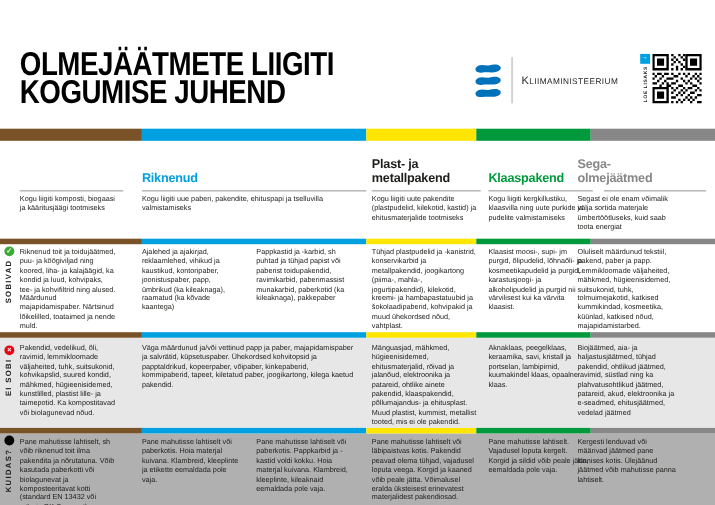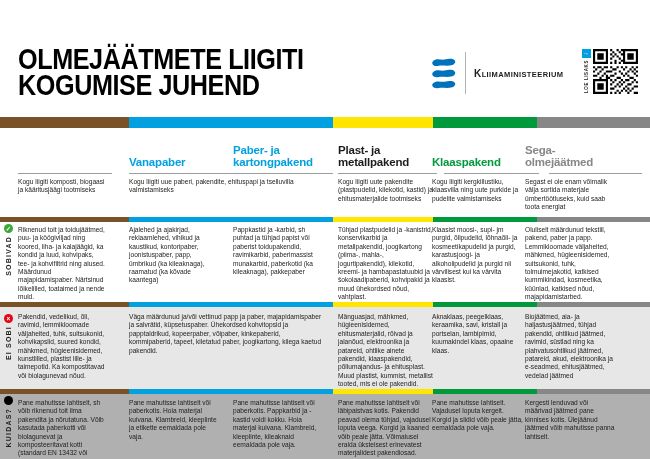--- a/index.html
+++ b/index.html
@@ -6,21 +6,21 @@
   #c{position:relative;width:650px;height:459px;background:#fff;overflow:hidden;
      font-family:"Liberation Sans",sans-serif;color:#1d1d1b;margin-top:36px;}
 
   
   .main-title{position:absolute;left:18px;top:10px;margin:0;font-size:30px;line-height:26px;
     font-weight:700;letter-spacing:-0.5px;color:#000;white-space:pre-line;
     transform:scaleX(0.84);transform-origin:0 0;}
   .logo{position:absolute;left:430px;top:16px;display:flex;align-items:center;gap:8px;}
   .coat{width:27px;height:38px;}
   .logo-div{width:1px;height:42px;background:#b2b2b2;}
-  .ministry{font-size:7.5px;letter-spacing:0.4px;color:#1d1d1b;font-weight:bold;}
+  .ministry{font-size:7.5px;letter-spacing:0.4px;color:#1d1d1b;}
   .ministry::first-letter{font-size:10px;}
   .qr-group{position:absolute;left:581px;top:13px;display:flex;gap:2px;}
   .qr-side{display:flex;flex-direction:column;align-items:center;gap:2px;width:10px;}
   .qr-arrow{width:9px;height:9px;background:#00A0E1;color:#fff;font-size:6px;line-height:9px;
     text-align:center;font-weight:700;}
   .qr-label{writing-mode:vertical-rl;transform:rotate(180deg);font-size:4.5px;
     letter-spacing:0.6px;font-weight:700;color:#1d1d1b;}
   .qr{width:45px;height:45px;background:#fff;}
 
   
@@ -42,21 +42,21 @@
   
   .coltitle{position:absolute;top:90px;height:42px;display:flex;align-items:flex-end;margin:0;
     font-size:11.5px;line-height:12px;font-weight:700;white-space:pre-line;letter-spacing:-0.2px;}
   .tc-bio{color:#7A5227}.tc-paber{color:#00A0E1}.tc-plast{color:#1d1d1b}
   .tc-klaas{color:#009A3C}.tc-sega{color:#878787}
   .tdiv{position:absolute;top:137px;height:1px;background:#9d9d9c;}
 
   
   .cell{position:absolute;font-size:6.6px;line-height:8.4px;color:#1d1d1b;}
   .x1{left:18px;width:88px}.x2{left:129px;width:90px}.x3{left:233px;width:94px}
-  .x4{left:338px;width:95px}.x5{left:432px;width:92px}.x6{left:525px;width:90px}
+  .x4{left:338px;width:95px}.x5{left:444px;width:92px}.x6{left:525px;width:90px}
   .x23{left:129px;width:196px}
   .r-desc{top:142px}.r-sob{top:190px}.r-ei{top:277px}.r-kui{top:363px}
 
   
   .rowlab{position:absolute;left:2px;width:13px;display:flex;flex-direction:column;
     align-items:center;gap:3px;}
   .rl-sob{top:188px}.rl-ei{top:278px}.rl-kui{top:360px}
   .dot{width:9px;height:9px;border-radius:50%;color:#fff;font-size:6.5px;line-height:9px;
     text-align:center;font-weight:700;flex:none;}
   .dot-green{background:#3AAA35}.dot-red{background:#E30613}.dot-black{background:#000}
@@ -123,23 +123,21 @@
       <i class="w5 bggray"></i>
   </div>
   <div class="stripe bar-thin" id="bar-c">
     <i class="w1 bgbrown"></i>
       <i class="w2 bgblue"></i>
       <i class="w3 bgyellow"></i>
       <i class="w4 bggreen"></i>
       <i class="w5 bggray"></i>
   </div>
 
-  <h2 class="coltitle x2 tc-paber">Vanapaber</h2>
-  <h2 class="coltitle x3 tc-paber">Paber- ja
-kartongpakend</h2>
+  <h2 class="coltitle x2 tc-paber">Riknenud</h2>
   <h2 class="coltitle x4 tc-plast">Plast- ja
 metallpakend</h2>
   <h2 class="coltitle x5 tc-klaas">Klaaspakend</h2>
   <h2 class="coltitle x6 tc-sega">Sega-
 olmejäätmed</h2>
 
   <div class="tdiv" style="left:18px;width:94px"></div>
   <div class="tdiv" style="left:129px;width:204px"></div>
   <div class="tdiv" style="left:338px;width:99px"></div>
   <div class="tdiv" style="left:444px;width:95px"></div>

